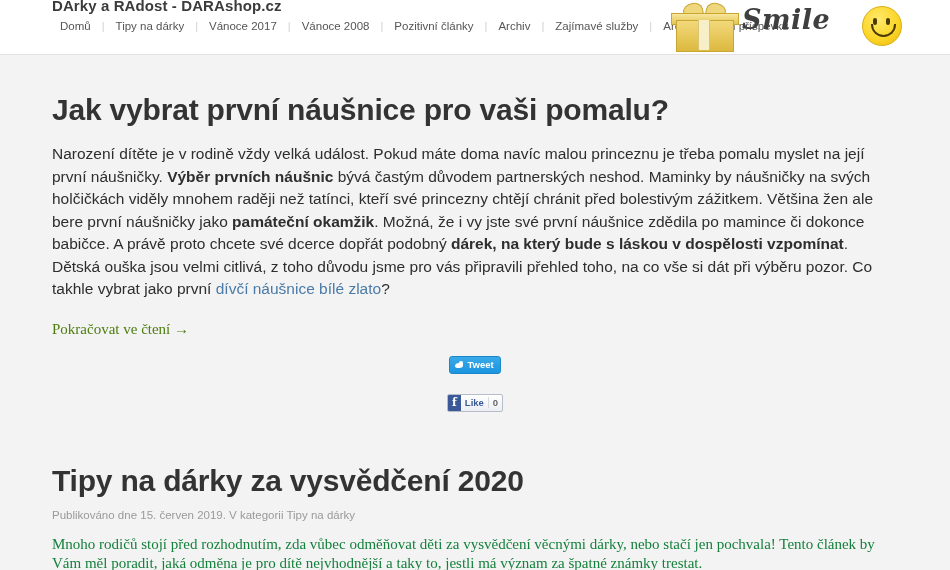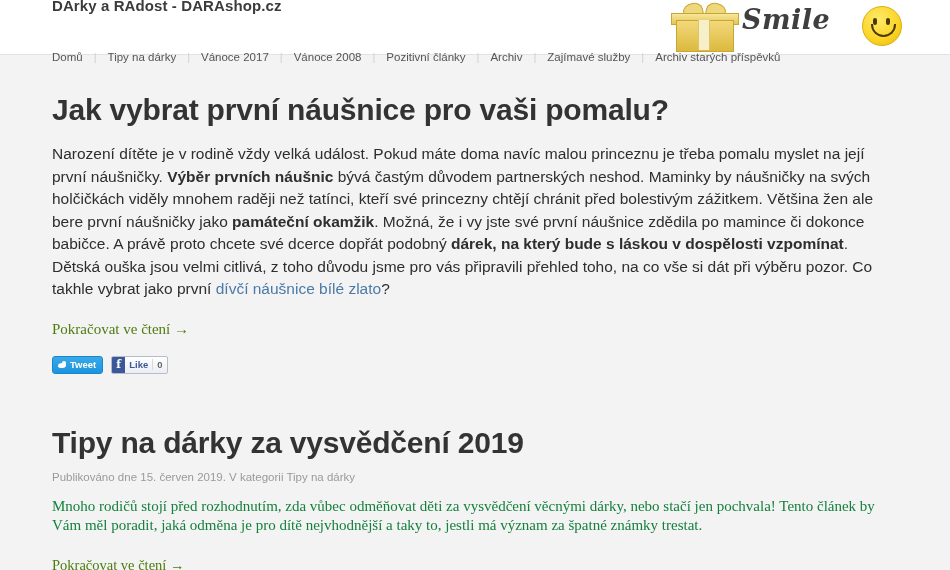--- a/index.html
+++ b/index.html
@@ -28,26 +28,25 @@
     left: 52px;
     top: -3px;
     font-size: 15px;
     font-weight: bold;
     color: #3b3b3b;
     letter-spacing: 0.1px;
     white-space: nowrap;
   }
   .nav {
     position: absolute;
-    left: 52px;
+    left: 60px;
     top: 20px;
     display: flex;
     align-items: center;
     white-space: nowrap;
-    margin-top: 31px;
   }
   .nav a {
     font-size: 11.5px;
     color: #555;
     text-decoration: none;
     padding: 0 11px;
   }
   .nav a:first-child { padding-left: 0; }
   .nav .sep {
     color: #d0d0d0;
@@ -199,21 +198,22 @@
     margin-top: 20px;
     text-decoration: none;
   }
   .post-2 .read-more { font-size: 14.5px; margin-top: 22px; }
 
   
   .social {
     margin-top: 18px;
     display: flex;
     align-items: center;
-    gap: 8px;
+    gap: 20px;
+    flex-direction: column;
   }
   .tweet-btn {
     display: inline-flex;
     align-items: center;
     height: 16px;
     padding: 0 6px 0 4px;
     background: linear-gradient(180deg, #3aa9e8 0%, #1b95e0 100%);
     border: 1px solid #1b86c9;
     border-radius: 3px;
     color: #ffffff;
@@ -333,20 +333,20 @@
         <span class="fb-icon">f</span>
         <span class="fb-text">Like</span>
         <span class="fb-count">0</span>
       </span>
     </div>
   </article>
 
   <div class="divider-gap"></div>
 
   <article class="post post-2">
-    <h1 class="post-title">Tipy na dárky za vysvědčení 2019</h1>
+    <h1 class="post-title">Tipy na dárky za vysvědčení 2020</h1>
     <div class="post-meta">Publikováno dne 15. červen 2019. V kategorii Tipy na dárky</div>
     <div class="post-body"><span>Mnoho rodičů stojí před rozhodnutím, zda vůbec odměňovat děti za vysvědčení věcnými dárky, nebo stačí jen pochvala! Tento článek by Vám měl poradit, jaká odměna je pro dítě nejvhodnější a taky to, jestli má význam za špatné známky trestat.</span></div>
     <a class="read-more" href="#">Pokračovat ve čtení →</a>
     
   </article>
 
 </div>
 
 </body></html>

